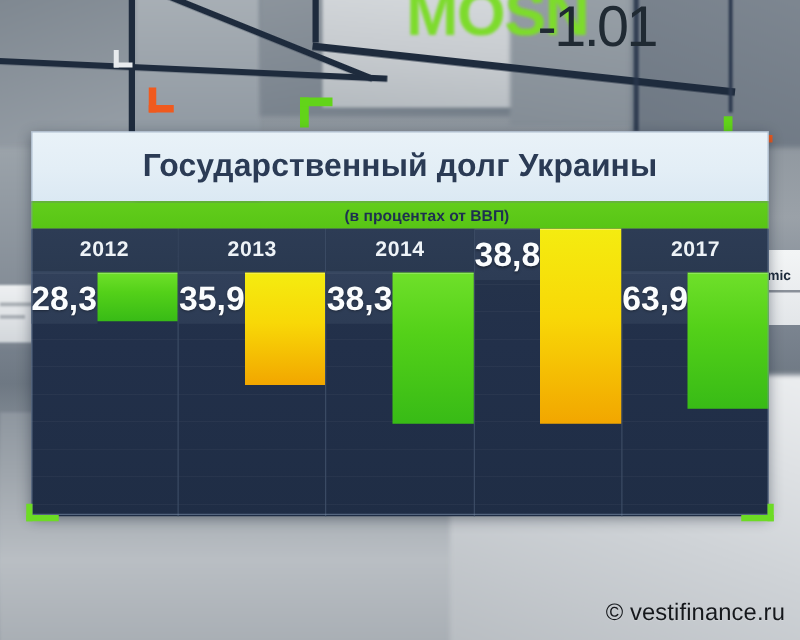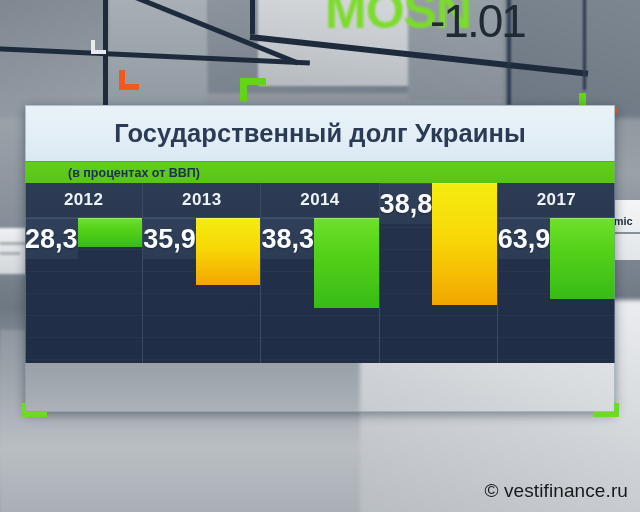--- a/index.html
+++ b/index.html
@@ -134,30 +134,30 @@
   }
   .title-band h1{
     margin:0;
     font-size:25.5px;font-weight:700;color:#2b3b55;
     letter-spacing:.1px;
     font-family:"Liberation Sans", sans-serif;
   }
   .sub-band{
     height:21px;
     background:linear-gradient(180deg,#62cd1c 0%,#58c515 100%);
-    display:flex;align-items:center;
+    display:flex;align-items:center;justify-content:center;
     border-top:1px solid #4fb512;
     padding-left:43px;
   }
   .sub-band span{
     font-size:12.5px;font-weight:700;color:#1d3050;
     font-family:"Liberation Sans", sans-serif;
   }
   .plot{
-    position:relative;height:180px;
+    position:relative;height:230px;
     background:linear-gradient(180deg,#26344b 0%,#22304a 40%,#1f2d45 100%);
     display:flex;
   }
   
   .gridlines{position:absolute;inset:0;pointer-events:none;
     background:repeating-linear-gradient(180deg,
       rgba(255,255,255,.035) 0px,rgba(255,255,255,.035) 1px,
       rgba(255,255,255,0) 1px,rgba(255,255,255,0) 22px);}
 
   .col{

